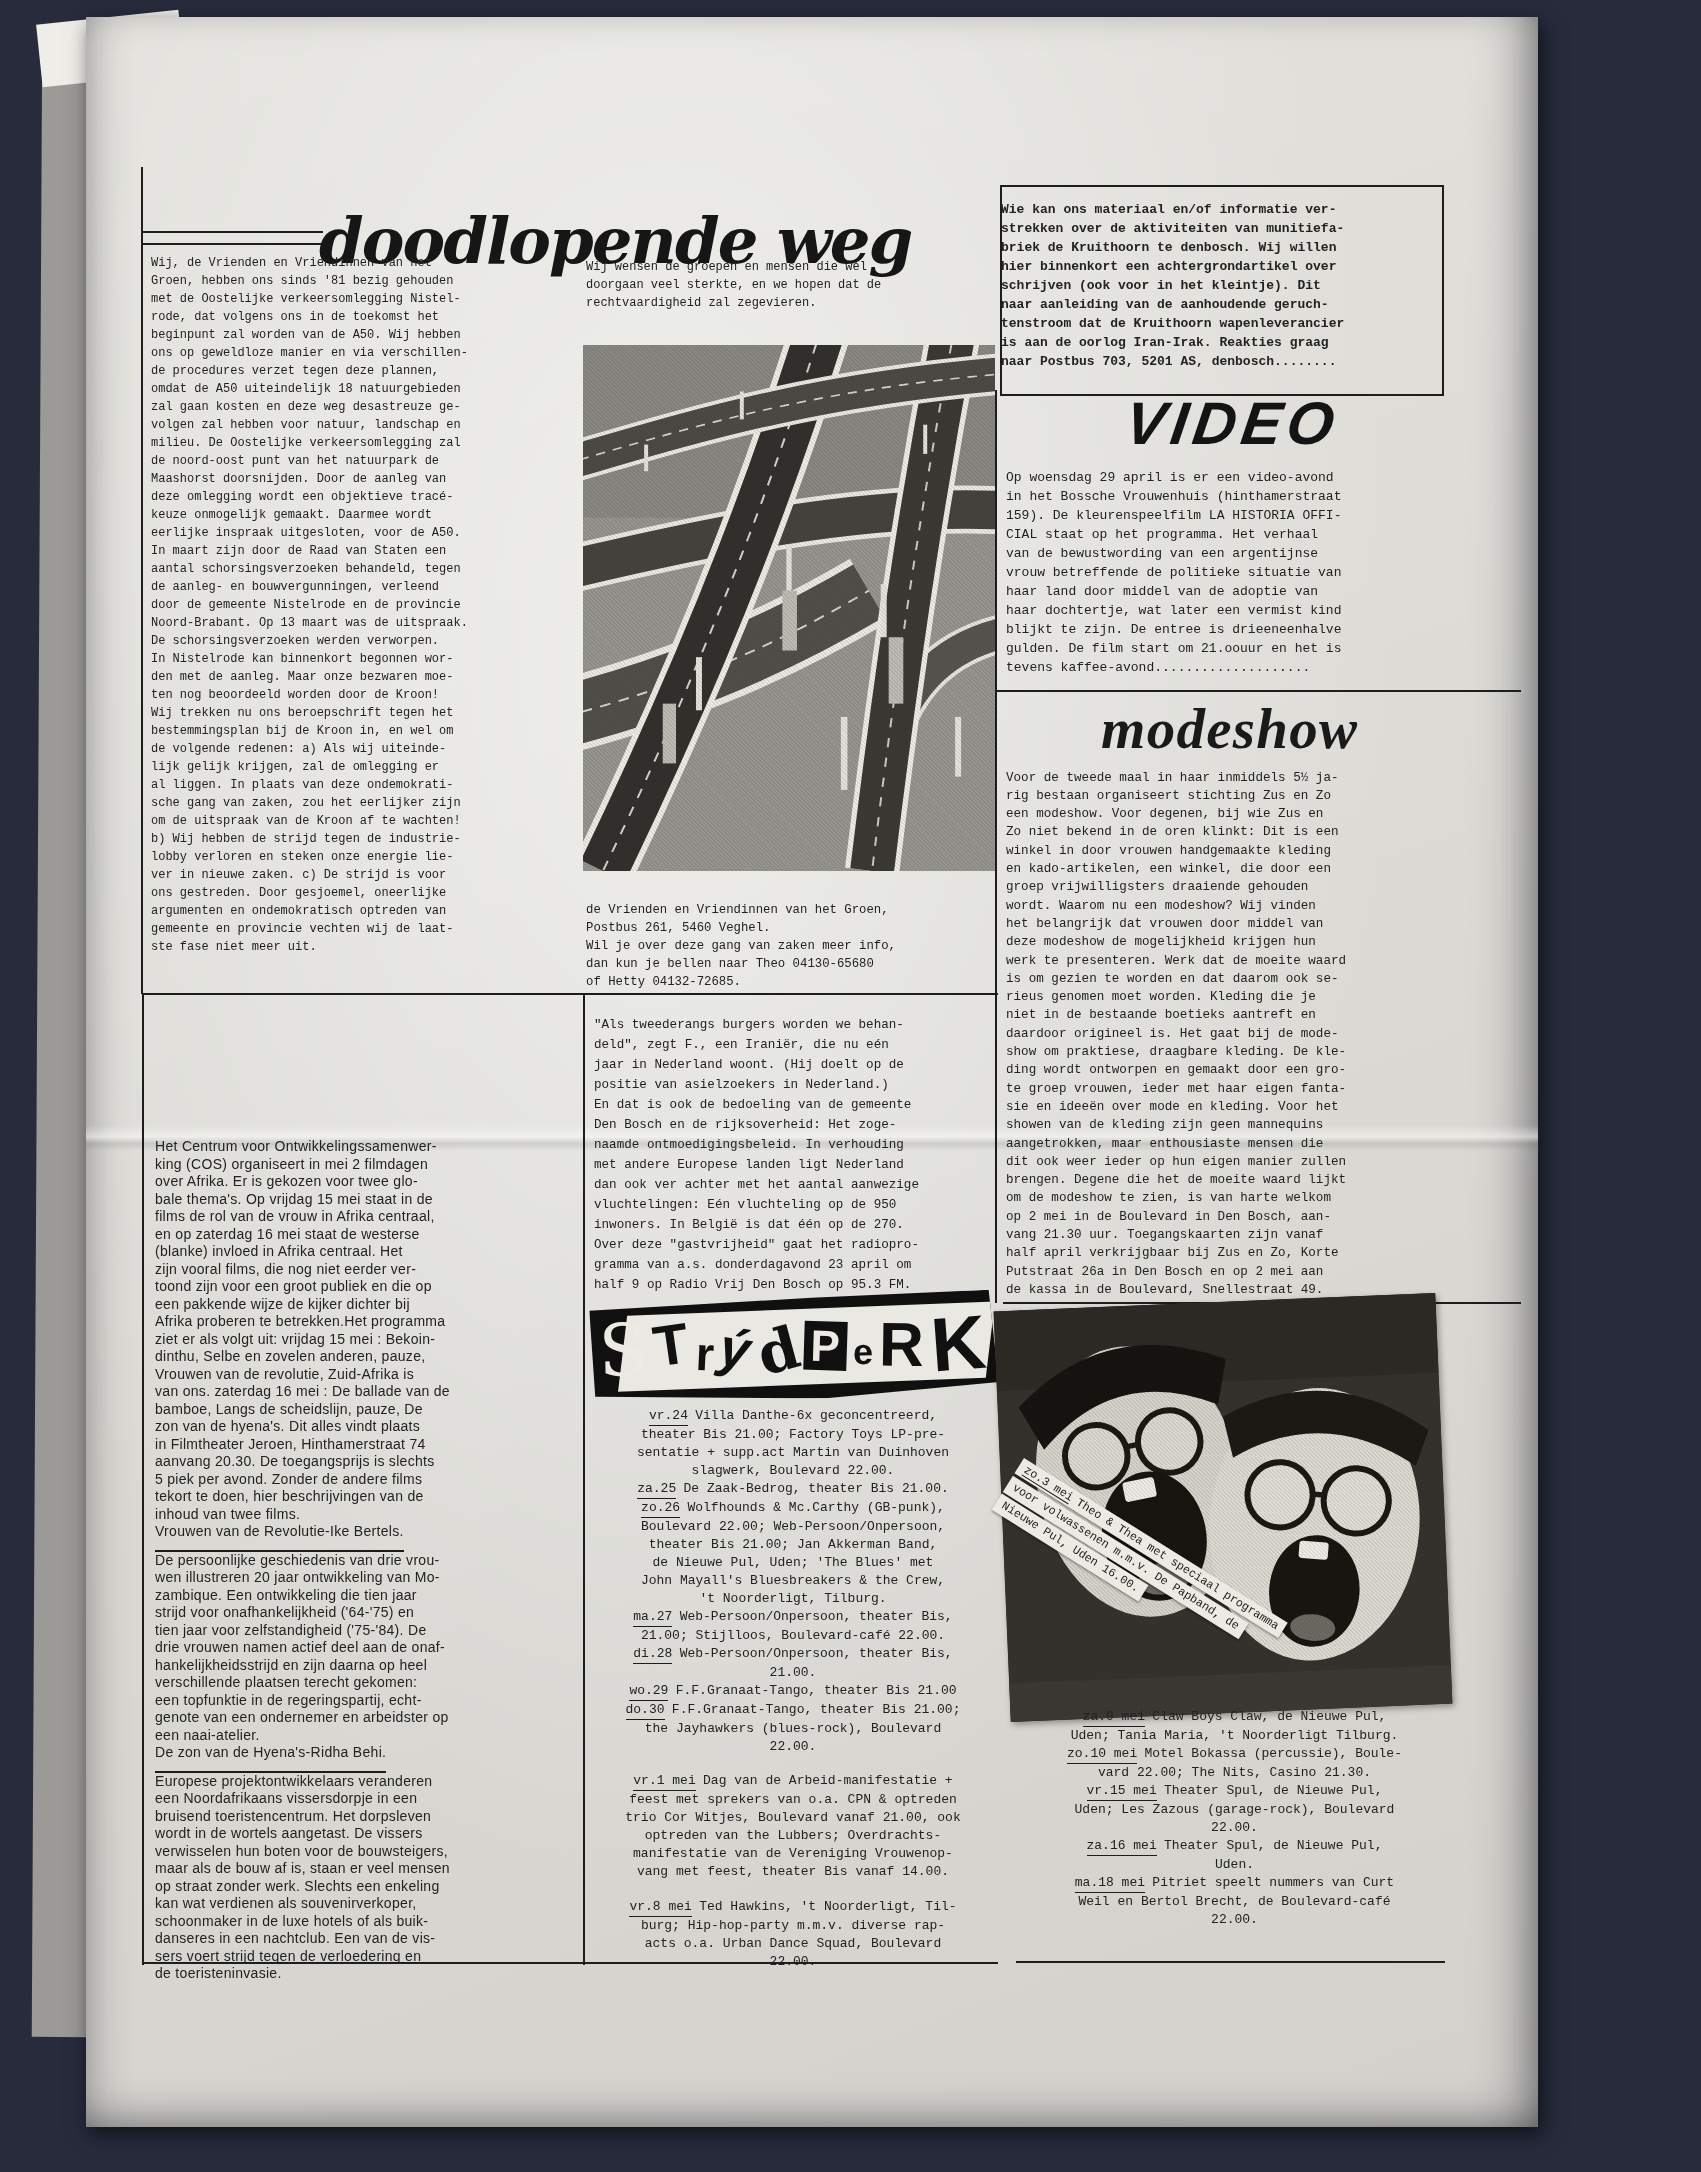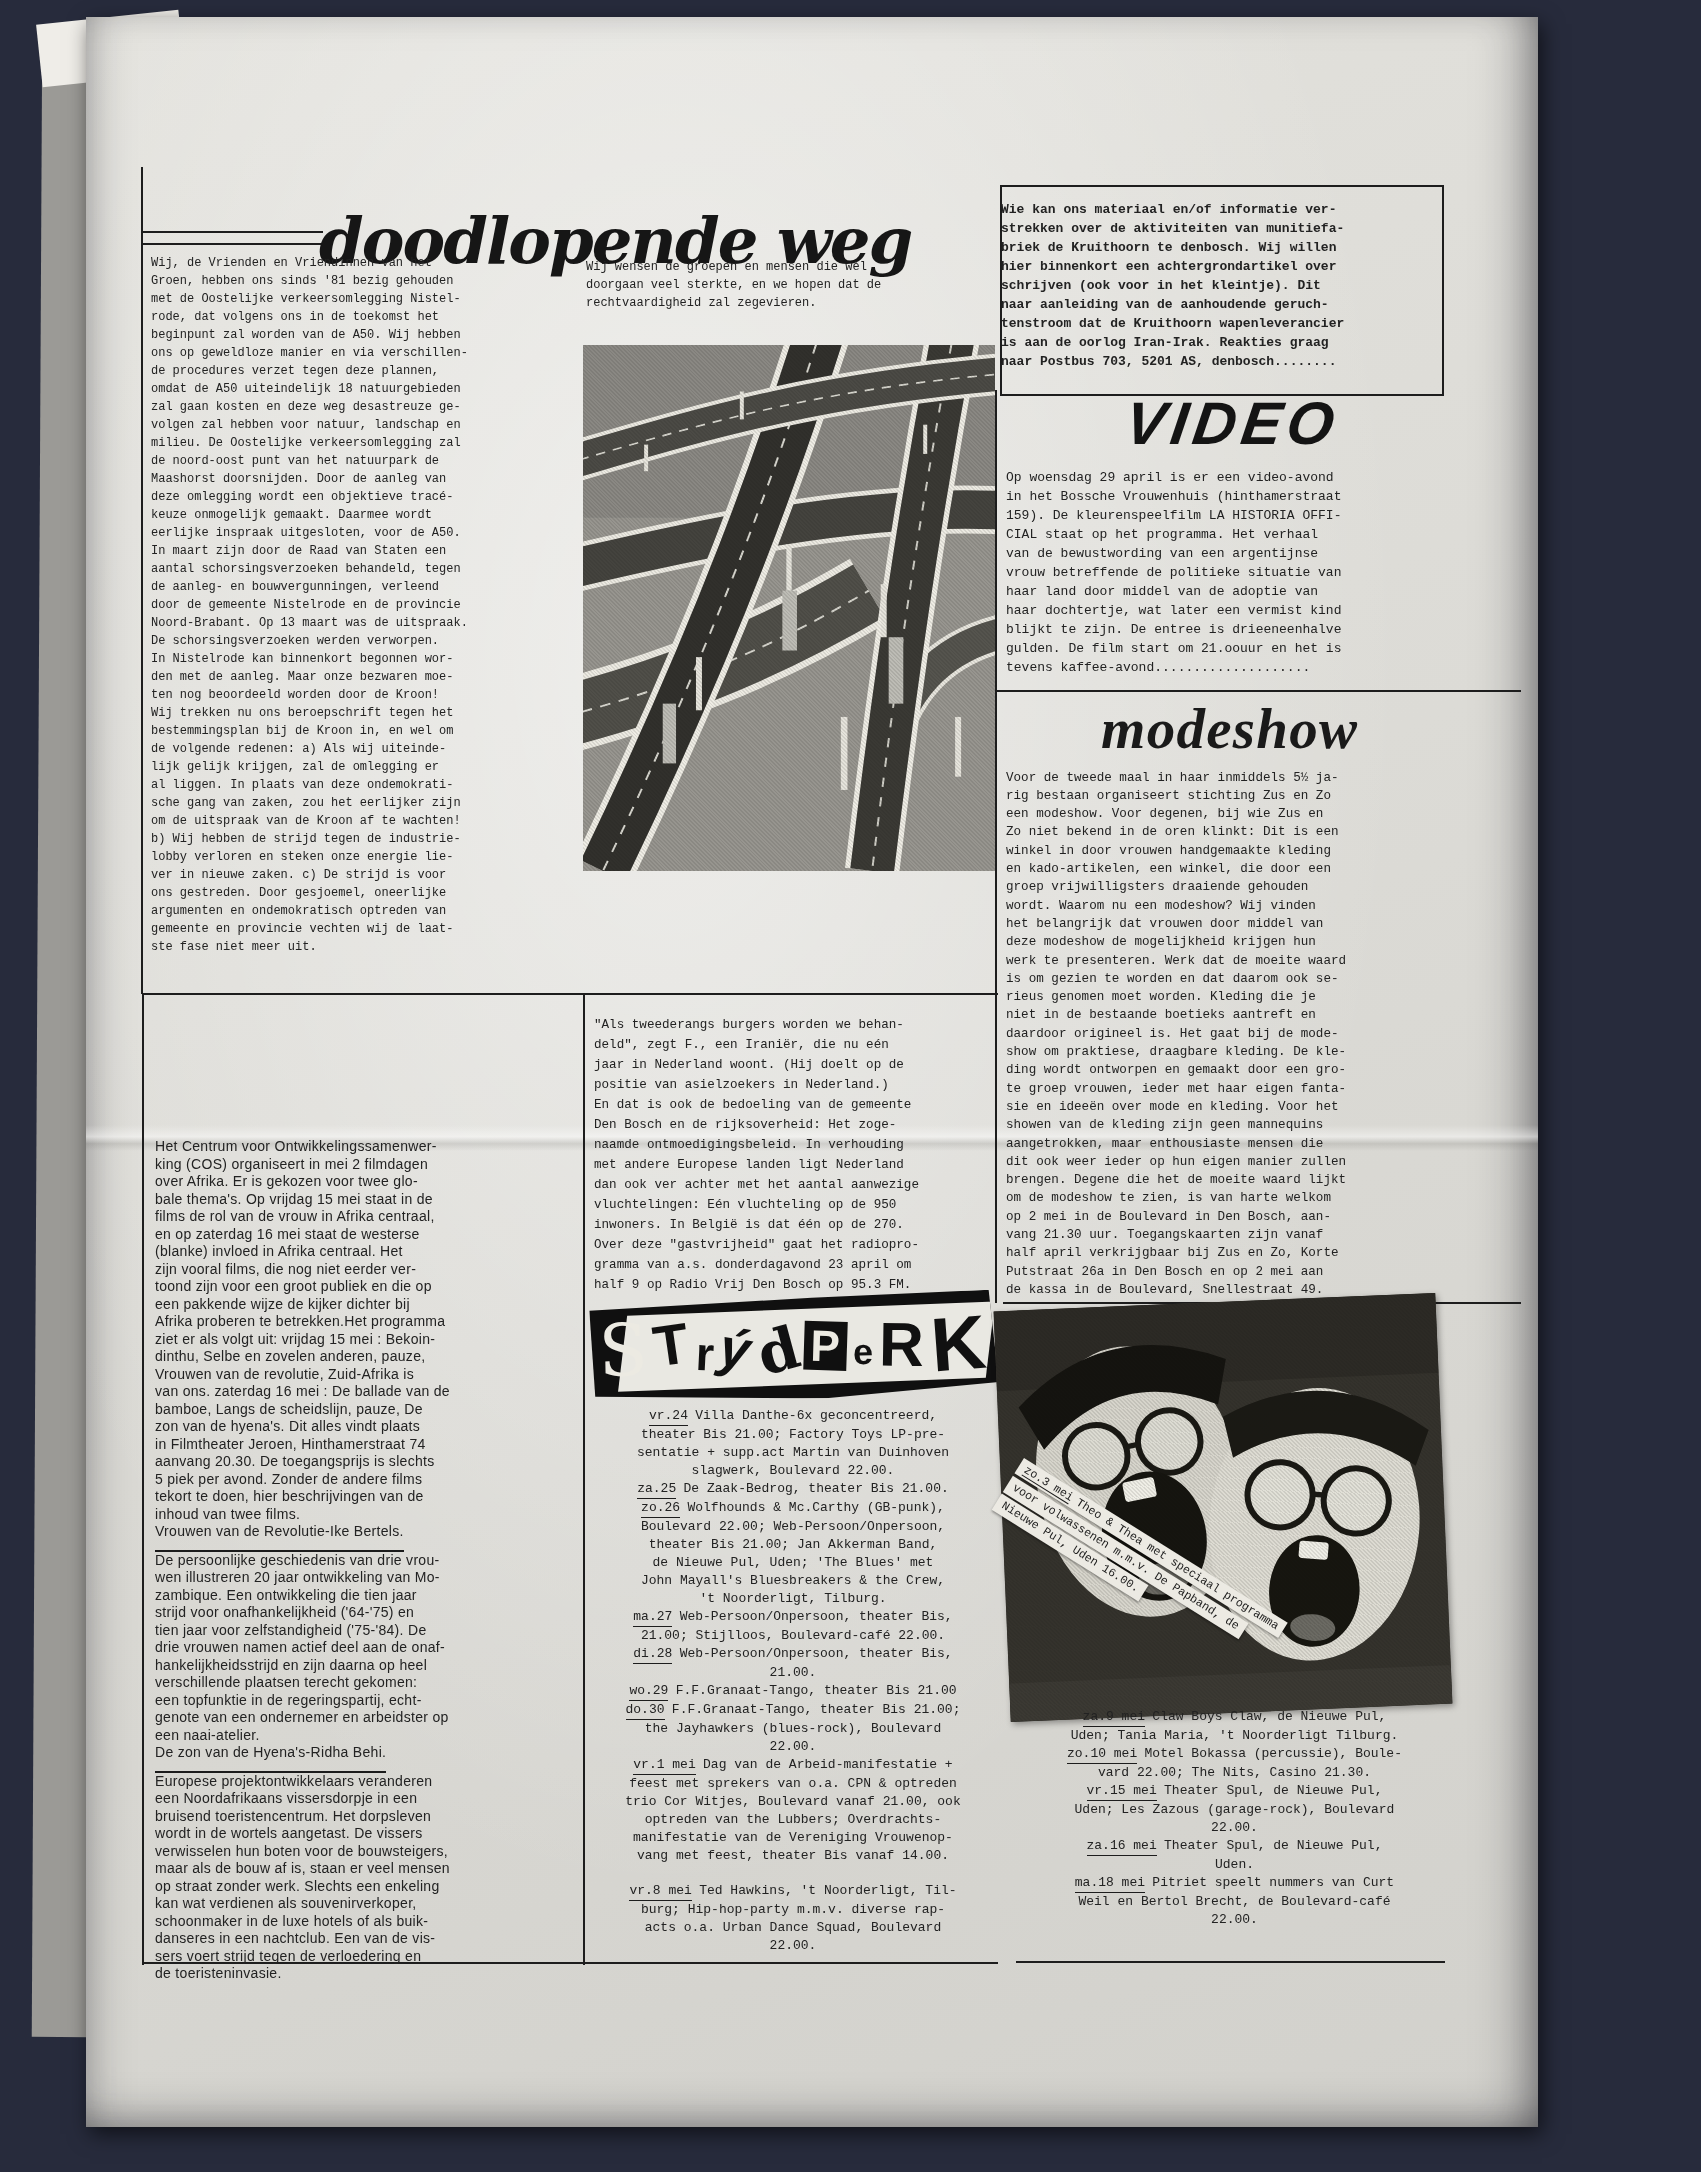--- a/index.html
+++ b/index.html
@@ -81,21 +81,21 @@
   .L6{font-size:36px;transform:translateY(6.6px);}
   .L7{font-size:62px;transform:rotate(2deg);}
   .L8{font-size:76px;transform:rotate(-3deg);}
 
   .events{font-size:13px;line-height:18px;}
   .events-mid{left:506px;top:1390px;width:402px;}
   .events-right{left:934px;top:1691px;width:429px;}
   .ev{display:block;text-align:center;}
   .evd{display:inline-block;border-bottom:1.3px solid #1d1d1d;padding-bottom:0px;margin-right:7.3px;}
   .evt{white-space:pre-line;}
-  .events-mid .ev:nth-of-type(8){margin-bottom:17.3px;}
+  .events-mid .ev:nth-of-type(8){margin-bottom:17.3px;margin-top:16px;}
 
   .photo-faces{left:916px;top:1285px;width:442px;height:411px;overflow:hidden;
                transform:rotate(-2.4deg);background:#35332e;box-shadow:2px 2.7px 6.6px rgba(0,0,0,.35);}
   .photo-note{left:938px;top:1441px;width:478px;transform:rotate(32deg);transform-origin:left top;}
   .note-line{display:table;background:#eceae3;color:#1c1c1c;font-size:11.6px;line-height:1.25;
              padding:2px 6.6px;margin-bottom:2.7px;box-shadow:0.7px 1.3px 2.7px rgba(0,0,0,.4);}
   .note-date{border-bottom:1.3px solid #1c1c1c;margin-right:6px;}
 </style>
 </head>
 <body>
@@ -203,20 +203,25 @@
           <rect x="388" y="560" width="10" height="110"></rect>
       </g>
       <g fill="#bdbcb5">
         <rect x="300" y="370" width="22" height="90"></rect>
           <rect x="460" y="440" width="22" height="100"></rect>
         <rect x="120" y="540" width="20" height="90"></rect>
       </g>
     </svg>
     <div class="halftone"></div>
   </div>
+  <div class="abs pre mono caption">de Vrienden en Vriendinnen van het Groen,
+Postbus 261, 5460 Veghel.
+Wil je over deze gang van zaken meer info,
+dan kun je bellen naar Theo 04130-65680
+of Hetty 04132-72685.</div>
 
   <div class="abs kruit-box"></div>
   <div class="abs pre mono kruit-body">Wie kan ons materiaal en/of informatie ver-
 strekken over de aktiviteiten van munitiefa-
 briek de Kruithoorn te denbosch. Wij willen
 hier binnenkort een achtergrondartikel over
 schrijven (ook voor in het kleintje). Dit
 naar aanleiding van de aanhoudende geruch-
 tenstroom dat de Kruithoorn wapenleverancier
 is aan de oorlog Iran-Irak. Reakties graag

